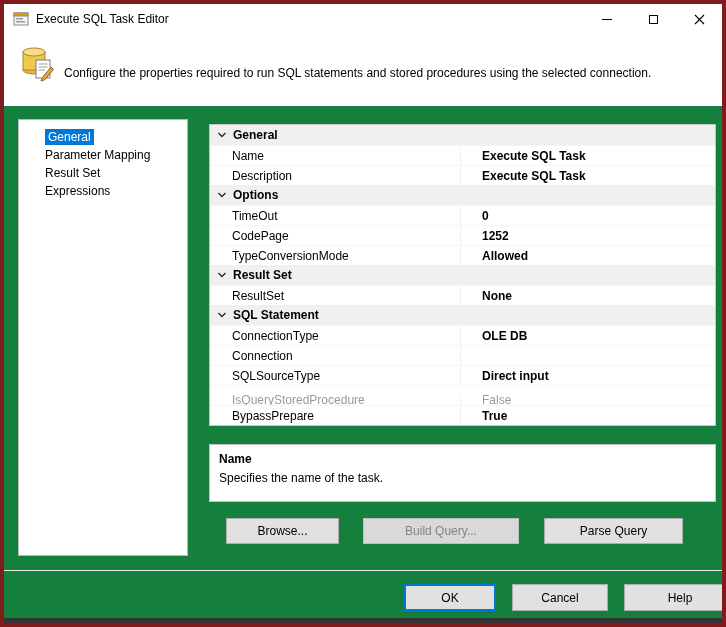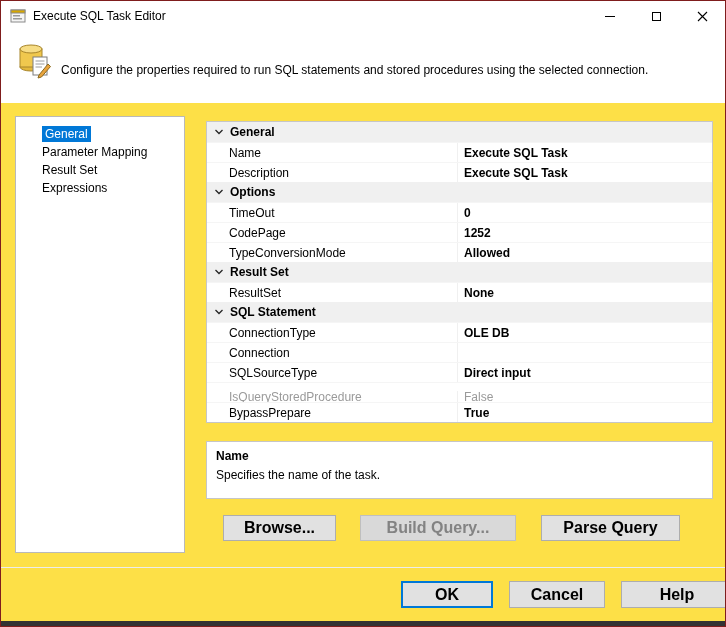--- a/index.html
+++ b/index.html
@@ -1,19 +1,19 @@
 <!DOCTYPE html>
 <html><head>
 <meta charset="utf-8">
 <style>
   html,body { margin:0; padding:0; background:#e8e8e8; }
   body { font-family:"Liberation Sans", sans-serif; font-size:12px; color:#000; }
   .window {
-    position:relative; width:726px; height:627px; background:#fde047;
-    border:1px solid #7f1d1d; box-sizing:border-box; overflow:hidden;
+    position:relative; width:726px; height:627px; background:#15803d;
+    border:4px solid #7f1d1d; box-sizing:border-box; overflow:hidden;
   }
   
   .titlebar { position:absolute; top:0; left:0; right:0; height:30px; background:#fff; display:flex; align-items:center; }
   .title-icon { margin-left:9px; width:16px; height:16px; flex:0 0 auto; }
   .title-text { margin-left:7px; font-size:12px; white-space:nowrap; }
   .win-controls { position:absolute; right:0; top:0; height:30px; display:flex; }
   .win-btn { width:46px; height:30px; display:flex; align-items:center; justify-content:center; cursor:default; }
   .glyph-min { width:10px; height:1px; background:#000; }
   .glyph-max { width:9px; height:9px; border:1px solid #000; box-sizing:border-box; }
 
@@ -32,35 +32,35 @@
 
   
   .grid {
     position:absolute; left:205px; top:120px; width:507px;
     background:#fff; border:1px solid #c6c6c6; box-sizing:border-box;
   }
   .pg-cat { height:20px; background:#f0f0f0; display:flex; align-items:center; font-weight:bold; }
   .chev { width:11px; margin-left:7px; margin-right:5px; display:flex; align-items:center; }
   .pg-row { height:19px; display:flex; border-top:1px solid #f5f5f5; }
   .pg-name { width:250px; padding-left:22px; box-sizing:border-box; display:flex; align-items:center; overflow:hidden; white-space:nowrap; }
-  .pg-value { flex:1; border-left:1px solid #f0f0f0; padding-left:6px; display:flex; align-items:center; font-weight:bold; overflow:hidden; white-space:nowrap; }
+  .pg-value { flex:1; border-left:1px solid #f0f0f0; padding-left:21px; display:flex; align-items:center; font-weight:bold; overflow:hidden; white-space:nowrap; }
   .muted { color:#9a9a9a; font-weight:normal;margin-top:8px; }
 
   
   .help-box {
     position:absolute; left:205px; top:440px; width:507px; height:58px;
     background:#fff; border:1px solid #c6c6c6; box-sizing:border-box; padding:7px 9px;
   }
   .help-title { font-weight:bold; }
   .help-text { margin-top:5px; }
 
   
   .btn {
     position:absolute; height:26px; background:#e1e1e1; border:1px solid #adadad;
-    font-family:"Liberation Sans", sans-serif; font-size:16px; color:#000; padding:0; cursor:default;font-weight:bold;
+    font-family:"Liberation Sans", sans-serif; font-size:12px; color:#000; padding:0; cursor:default;
   }
   .btn.disabled { background:#d9d9d9; border-color:#bfbfbf; color:#838383; }
   .btn-browse { left:222px; top:514px; width:113px; }
   .btn-build  { left:359px; top:514px; width:156px; }
   .btn-parse  { left:540px; top:514px; width:139px; }
 
   .sep { position:absolute; left:0; right:0; top:566px; border-top:1px solid #ececec; }
 
   .btn-footer { height:27px; top:580px; }
   .btn-ok     { position:absolute; left:400px; width:92px; border:2px solid #0078d7; }

